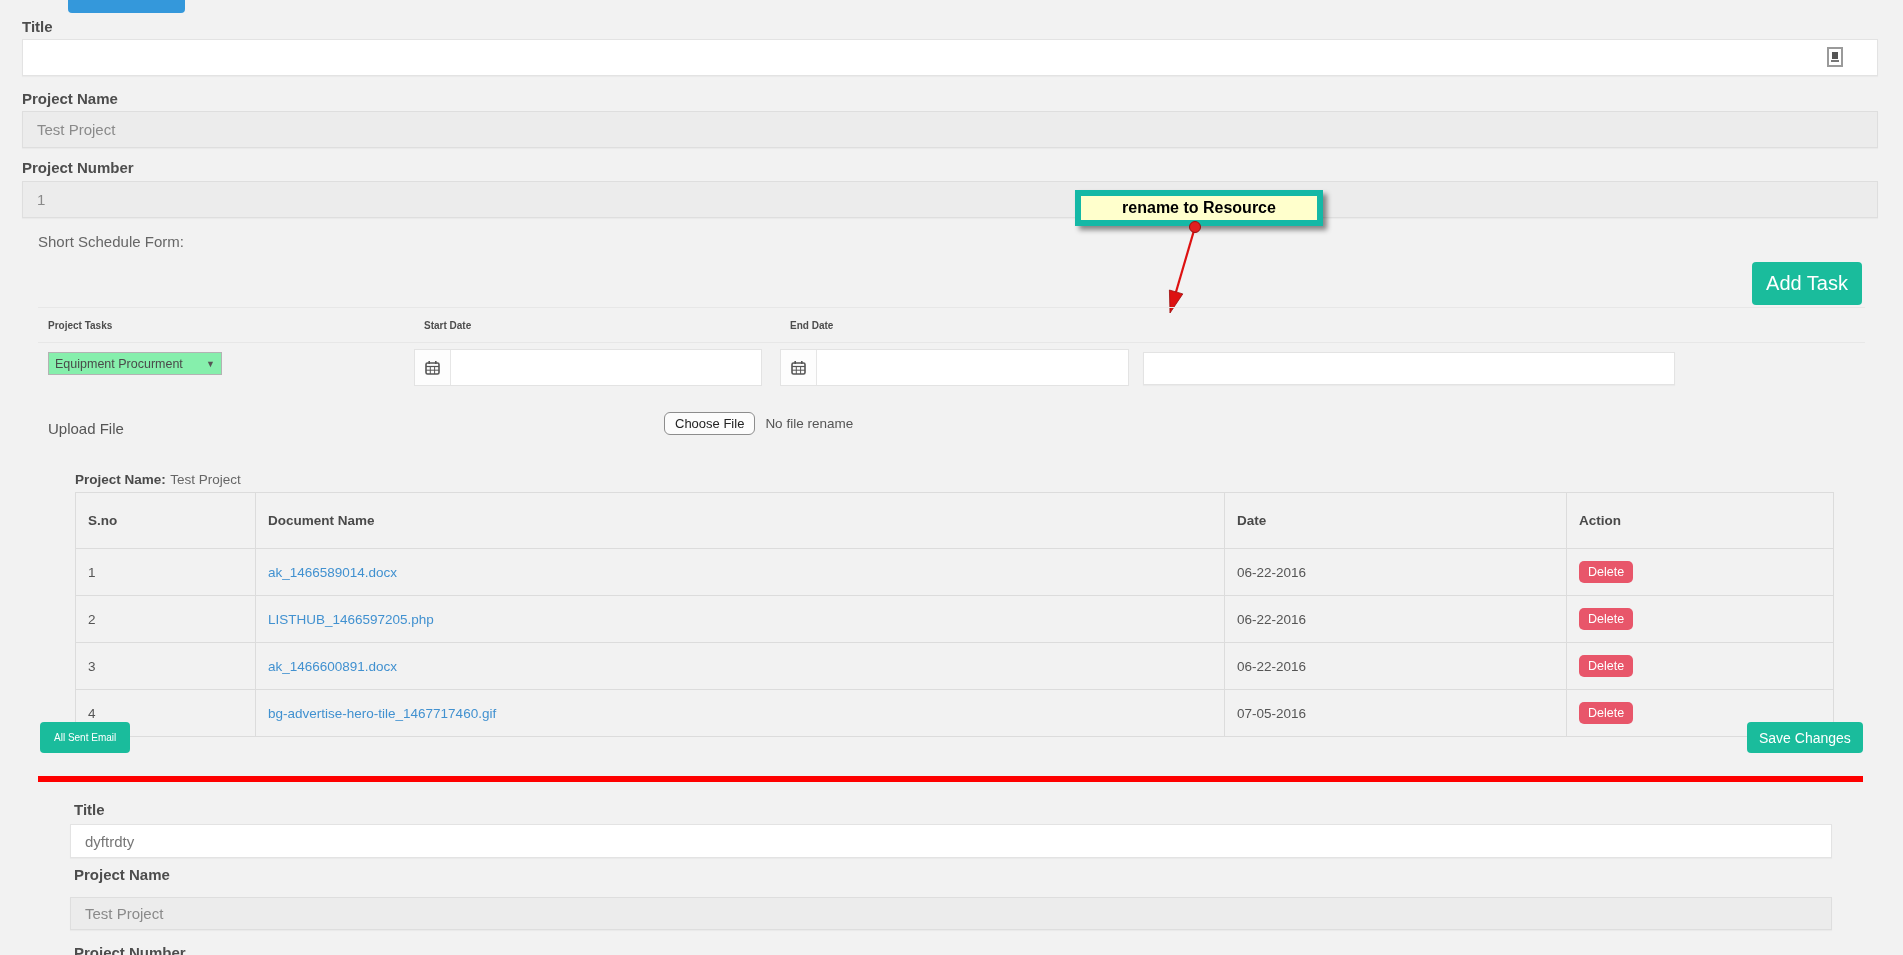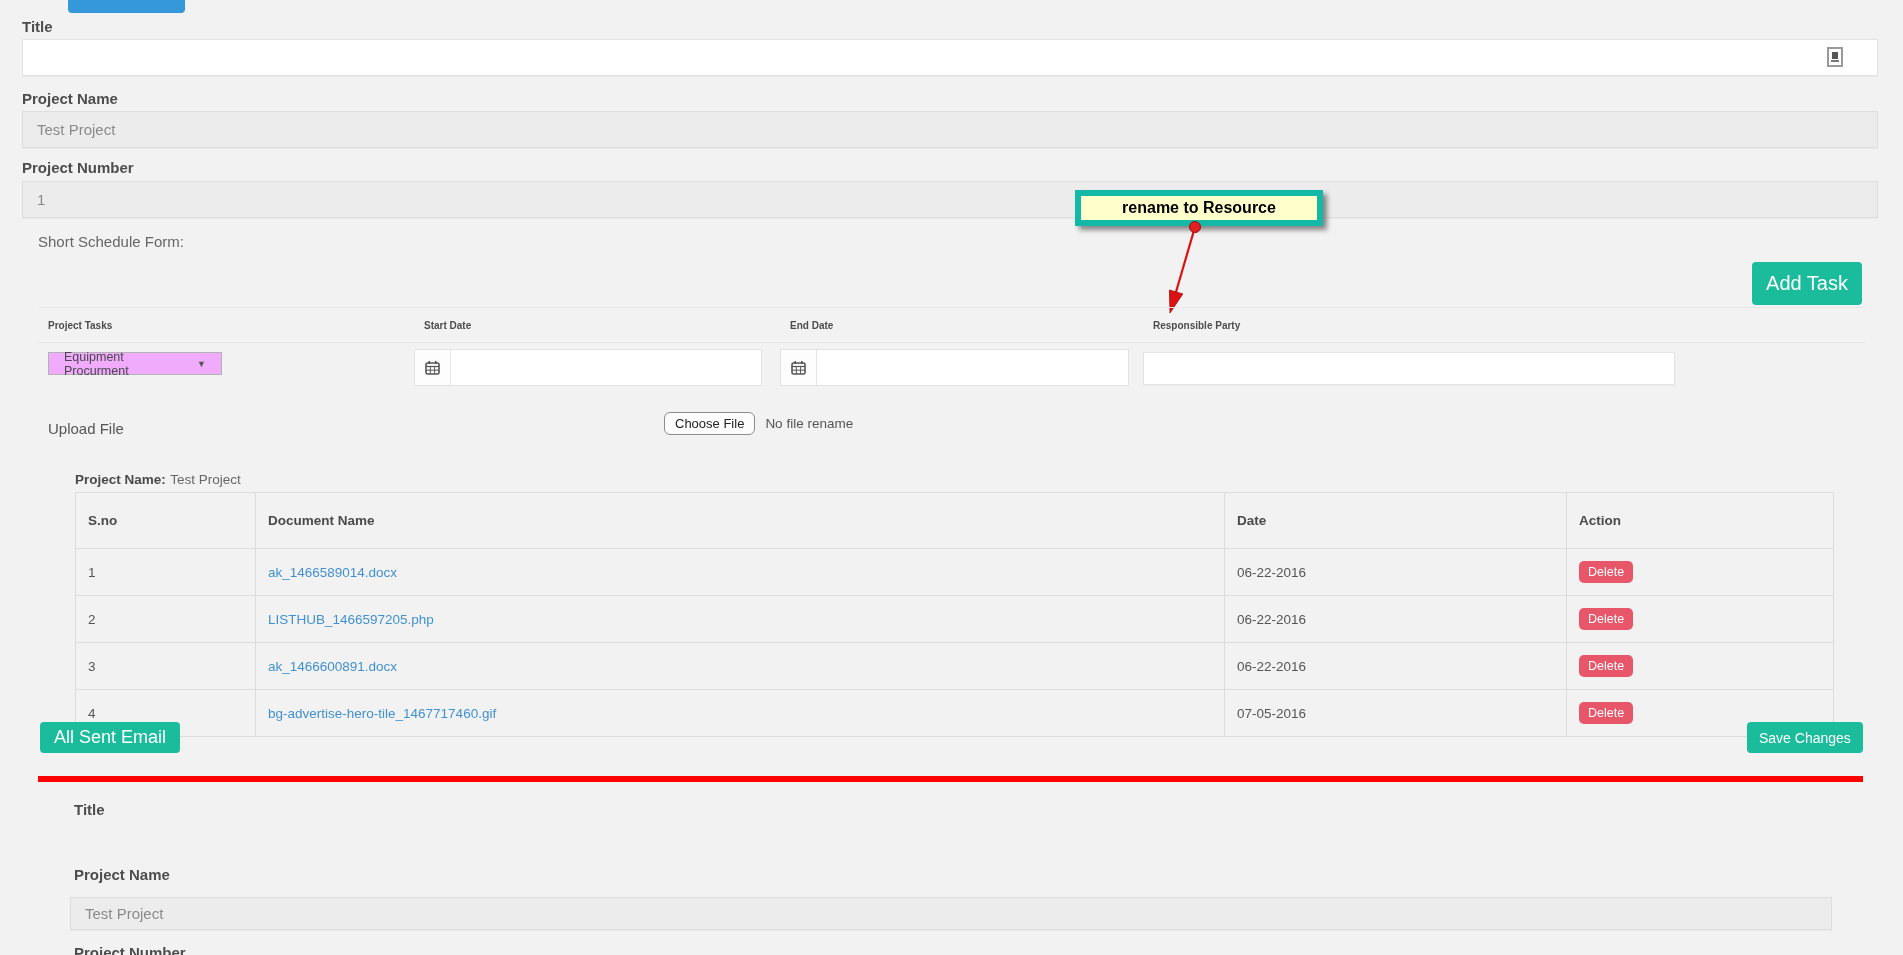--- a/index.html
+++ b/index.html
@@ -33,22 +33,22 @@
   }
   .task-head div{padding-left:10px;font-size:10px;font-weight:700;color:#4d4d4d;}
   .date-group{display:flex;background:#fff;border:1px solid #e3e3e3;}
   .date-addon{
     width:36px;display:flex;align-items:center;justify-content:center;
     border-right:1px solid #e6e6e6;background:#fdfdfd;
   }
   .date-input{flex:1;border:none;outline:none;font-size:14px;padding:0 8px;color:#555;}
   .sel{
     display:inline-flex;align-items:center;justify-content:space-between;
-    width:174px;height:23px;background:#f0abfc;border:1px solid #b3b3b3;
-    font-size:12.5px;color:#4a4a4a;padding:0 15px;cursor:pointer;
+    width:174px;height:23px;background:#86efac;border:1px solid #b3b3b3;
+    font-size:12.5px;color:#4a4a4a;padding:0 6px;cursor:pointer;
   }
   .sel .arrow{font-size:9px;color:#555;margin-left:6px;}
   
   table.docs{border-collapse:collapse;width:1758px;table-layout:fixed;}
   table.docs th,table.docs td{
     border:1px solid #dcdcdc;text-align:left;font-size:13.5px;
     padding:8px 12px;color:#555;
   }
   table.docs th{font-weight:700;color:#4a4a4a;padding:20px 12px;}
   table.docs td{padding:12px 12px;}
@@ -105,21 +105,20 @@
   </svg>
 
   <div class="lbl-plain abs" style="left:38px;top:233px;">Short Schedule Form:</div>
 
   <button class="btn btn-teal abs" style="left:1752px;top:262px;width:110px;height:43px;font-size:20px;">Add Task</button>
 
   <div class="task-head abs" style="left:38px;top:307px;width:1827px;height:36px;">
     <div>Project Tasks</div>
     <div>Start Date</div>
     <div>End Date</div>
-    <div>Responsible Party</div>
   </div>
 
   <div class="sel abs" style="left:48px;top:352px;">
     <span>Equipment Procurment</span>
     <span class="arrow">▼</span>
   </div>
 
   <div class="date-group abs" style="left:414px;top:349px;width:348px;height:37px;">
     <div class="date-addon">
       <svg width="15" height="15" viewBox="0 0 15 15">
@@ -199,25 +198,26 @@
       </tr>
       <tr>
         <td>4</td>
         <td><a href="#">bg-advertise-hero-tile_1467717460.gif</a></td>
         <td>07-05-2016</td>
         <td><button class="btn btn-danger">Delete</button></td>
       </tr>
     </tbody>
   </table>
 
-  <button class="btn btn-teal abs" style="left:40px;top:722px;height:31px;padding:15px 14px;font-size:18px;">All Sent Email</button>
+  <button class="btn btn-teal abs" style="left:40px;top:722px;height:31px;padding:15px 14px;font-size:10px;">All Sent Email</button>
   <button class="btn btn-teal abs" style="left:1747px;top:722px;height:31px;padding:0 12px;font-size:14px;">Save Changes</button>
 
   <div class="redline abs" style="left:38px;top:776px;width:1825px;"></div>
 
   <div class="lbl abs" style="left:74px;top:801px;">Title</div>
+  <input class="txtinput abs" style="left: 70px; top: 824px; width: 1762px; height: 34px;" value="dyftrdty">
 
   <div class="lbl abs" style="left:74px;top:866px;">Project Name</div>
   <input class="txtinput disabled abs" style="left: 70px; top: 897px; width: 1762px; height: 33px;" readonly="" value="Test Project">
 
   <div class="lbl abs" style="left:74px;top:944px;">Project Number</div>
 
 </div>
 
 </body></html>

